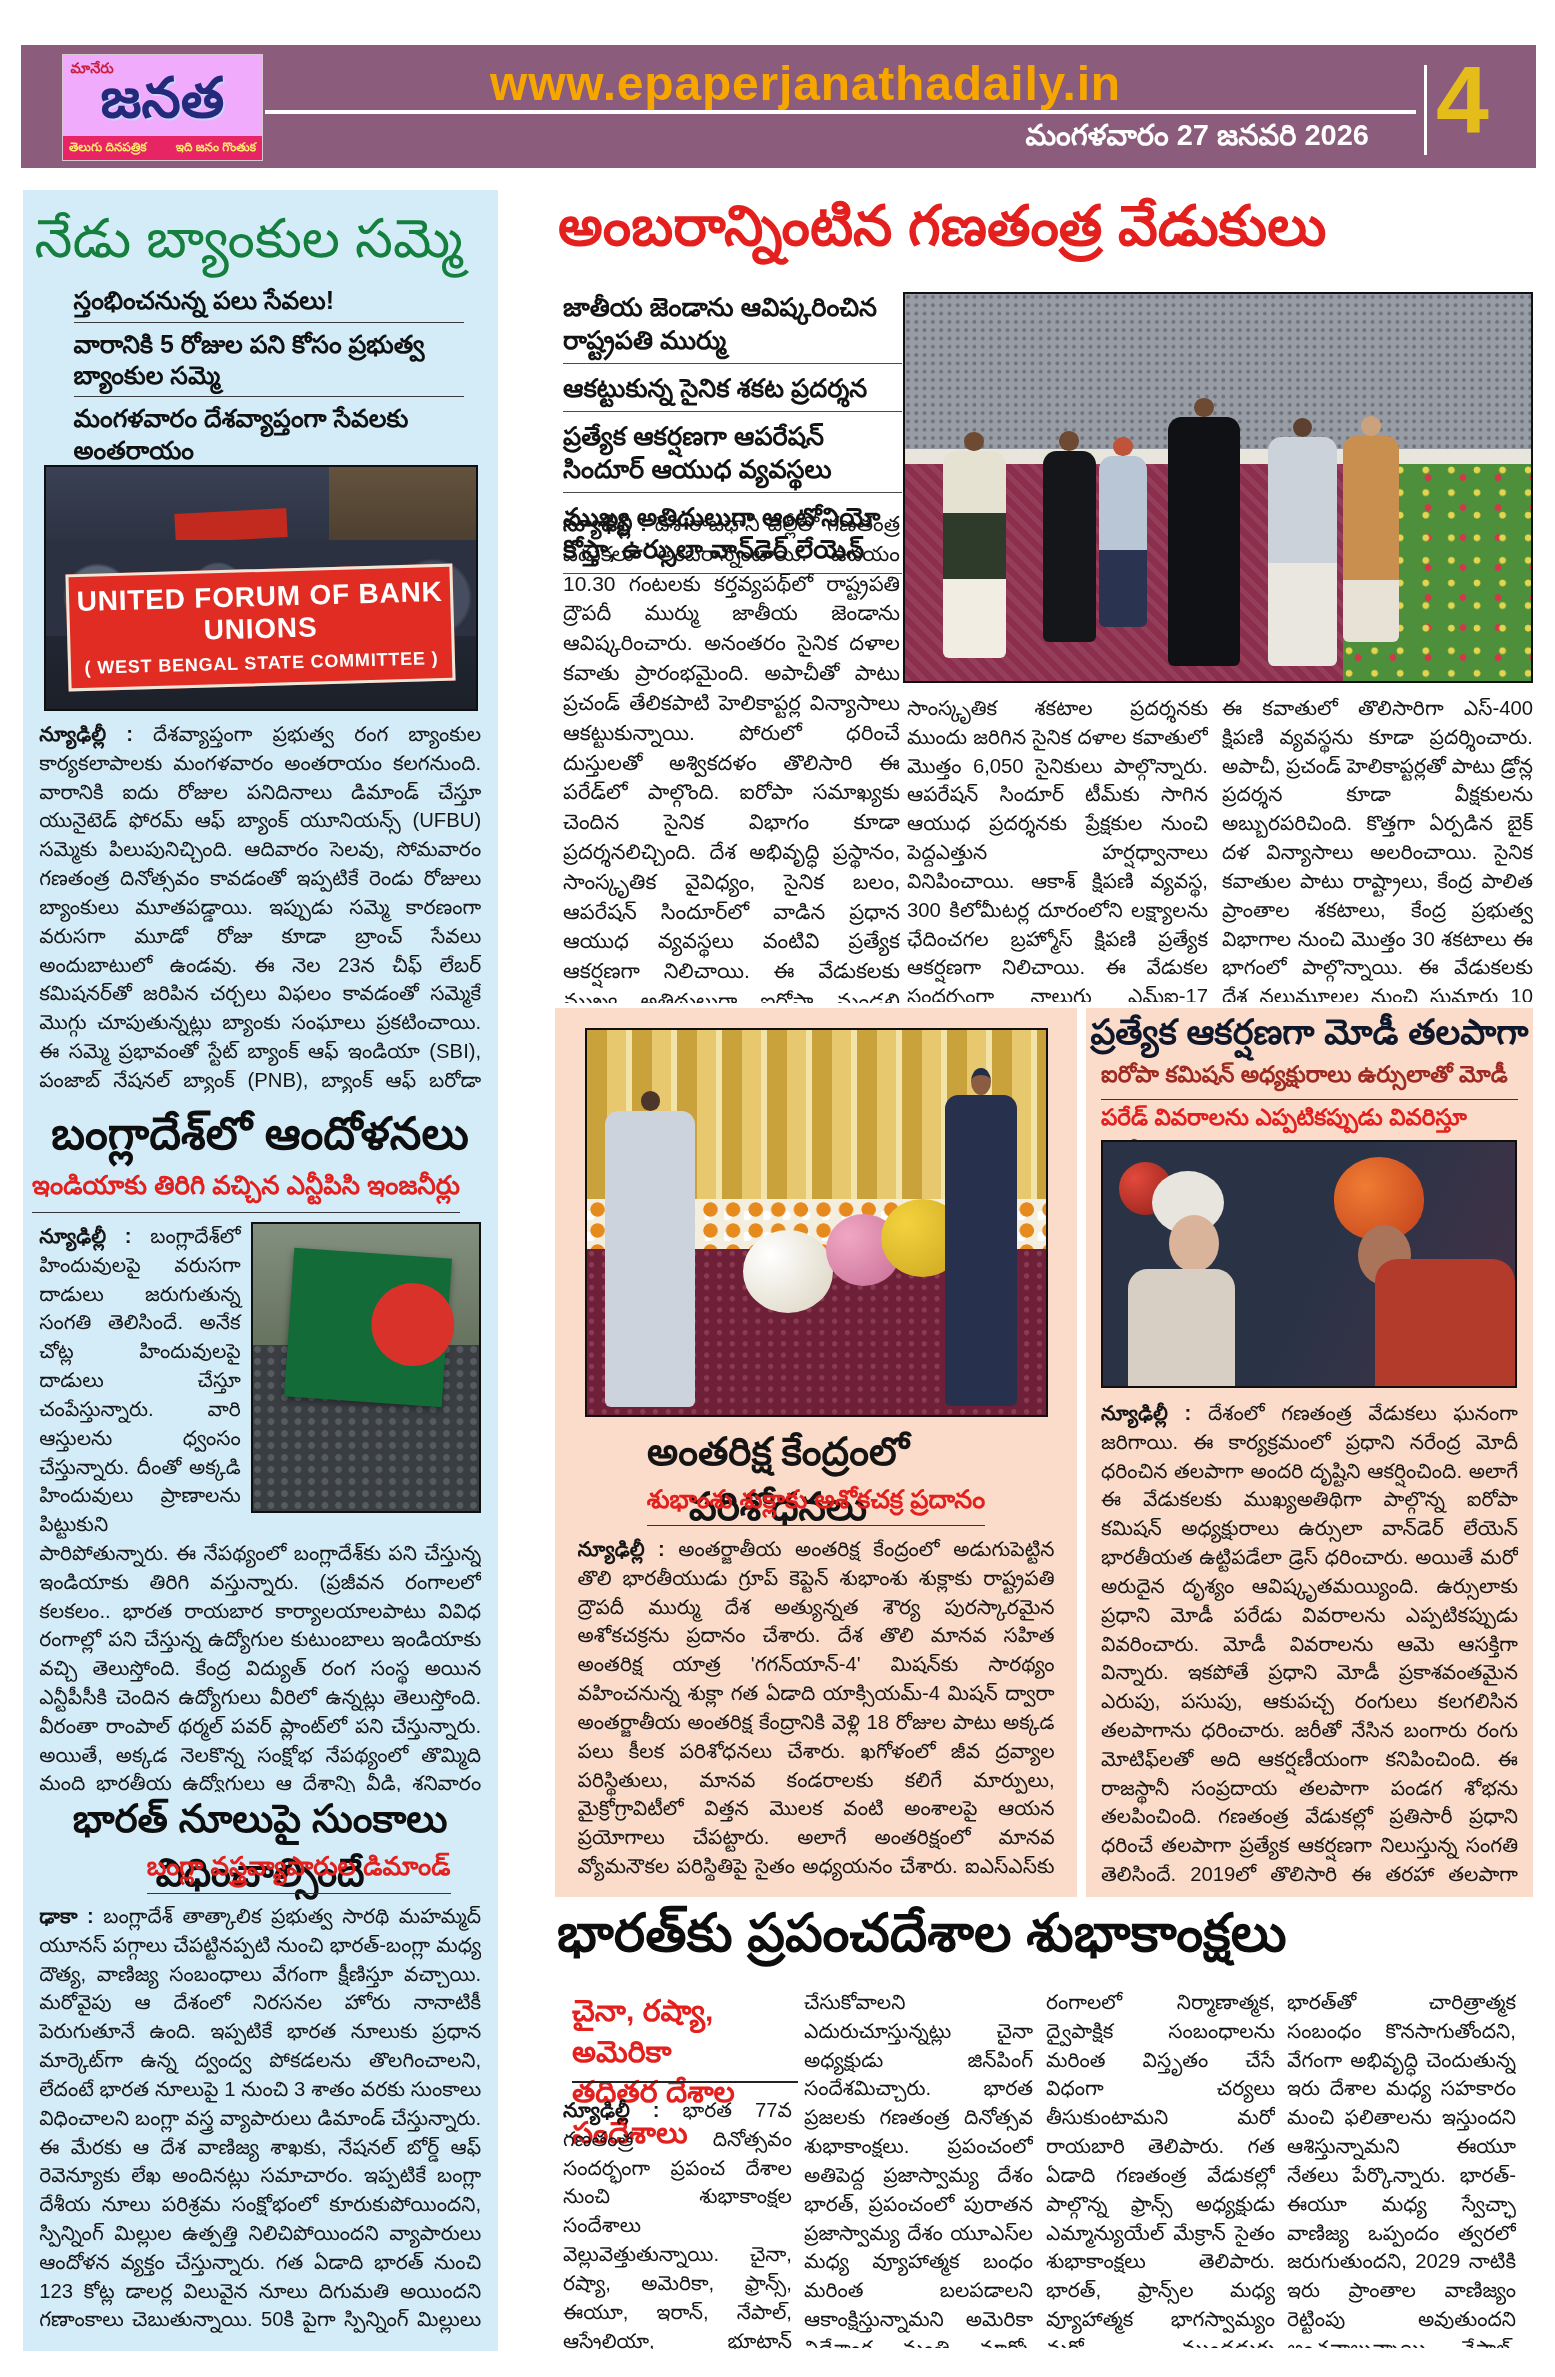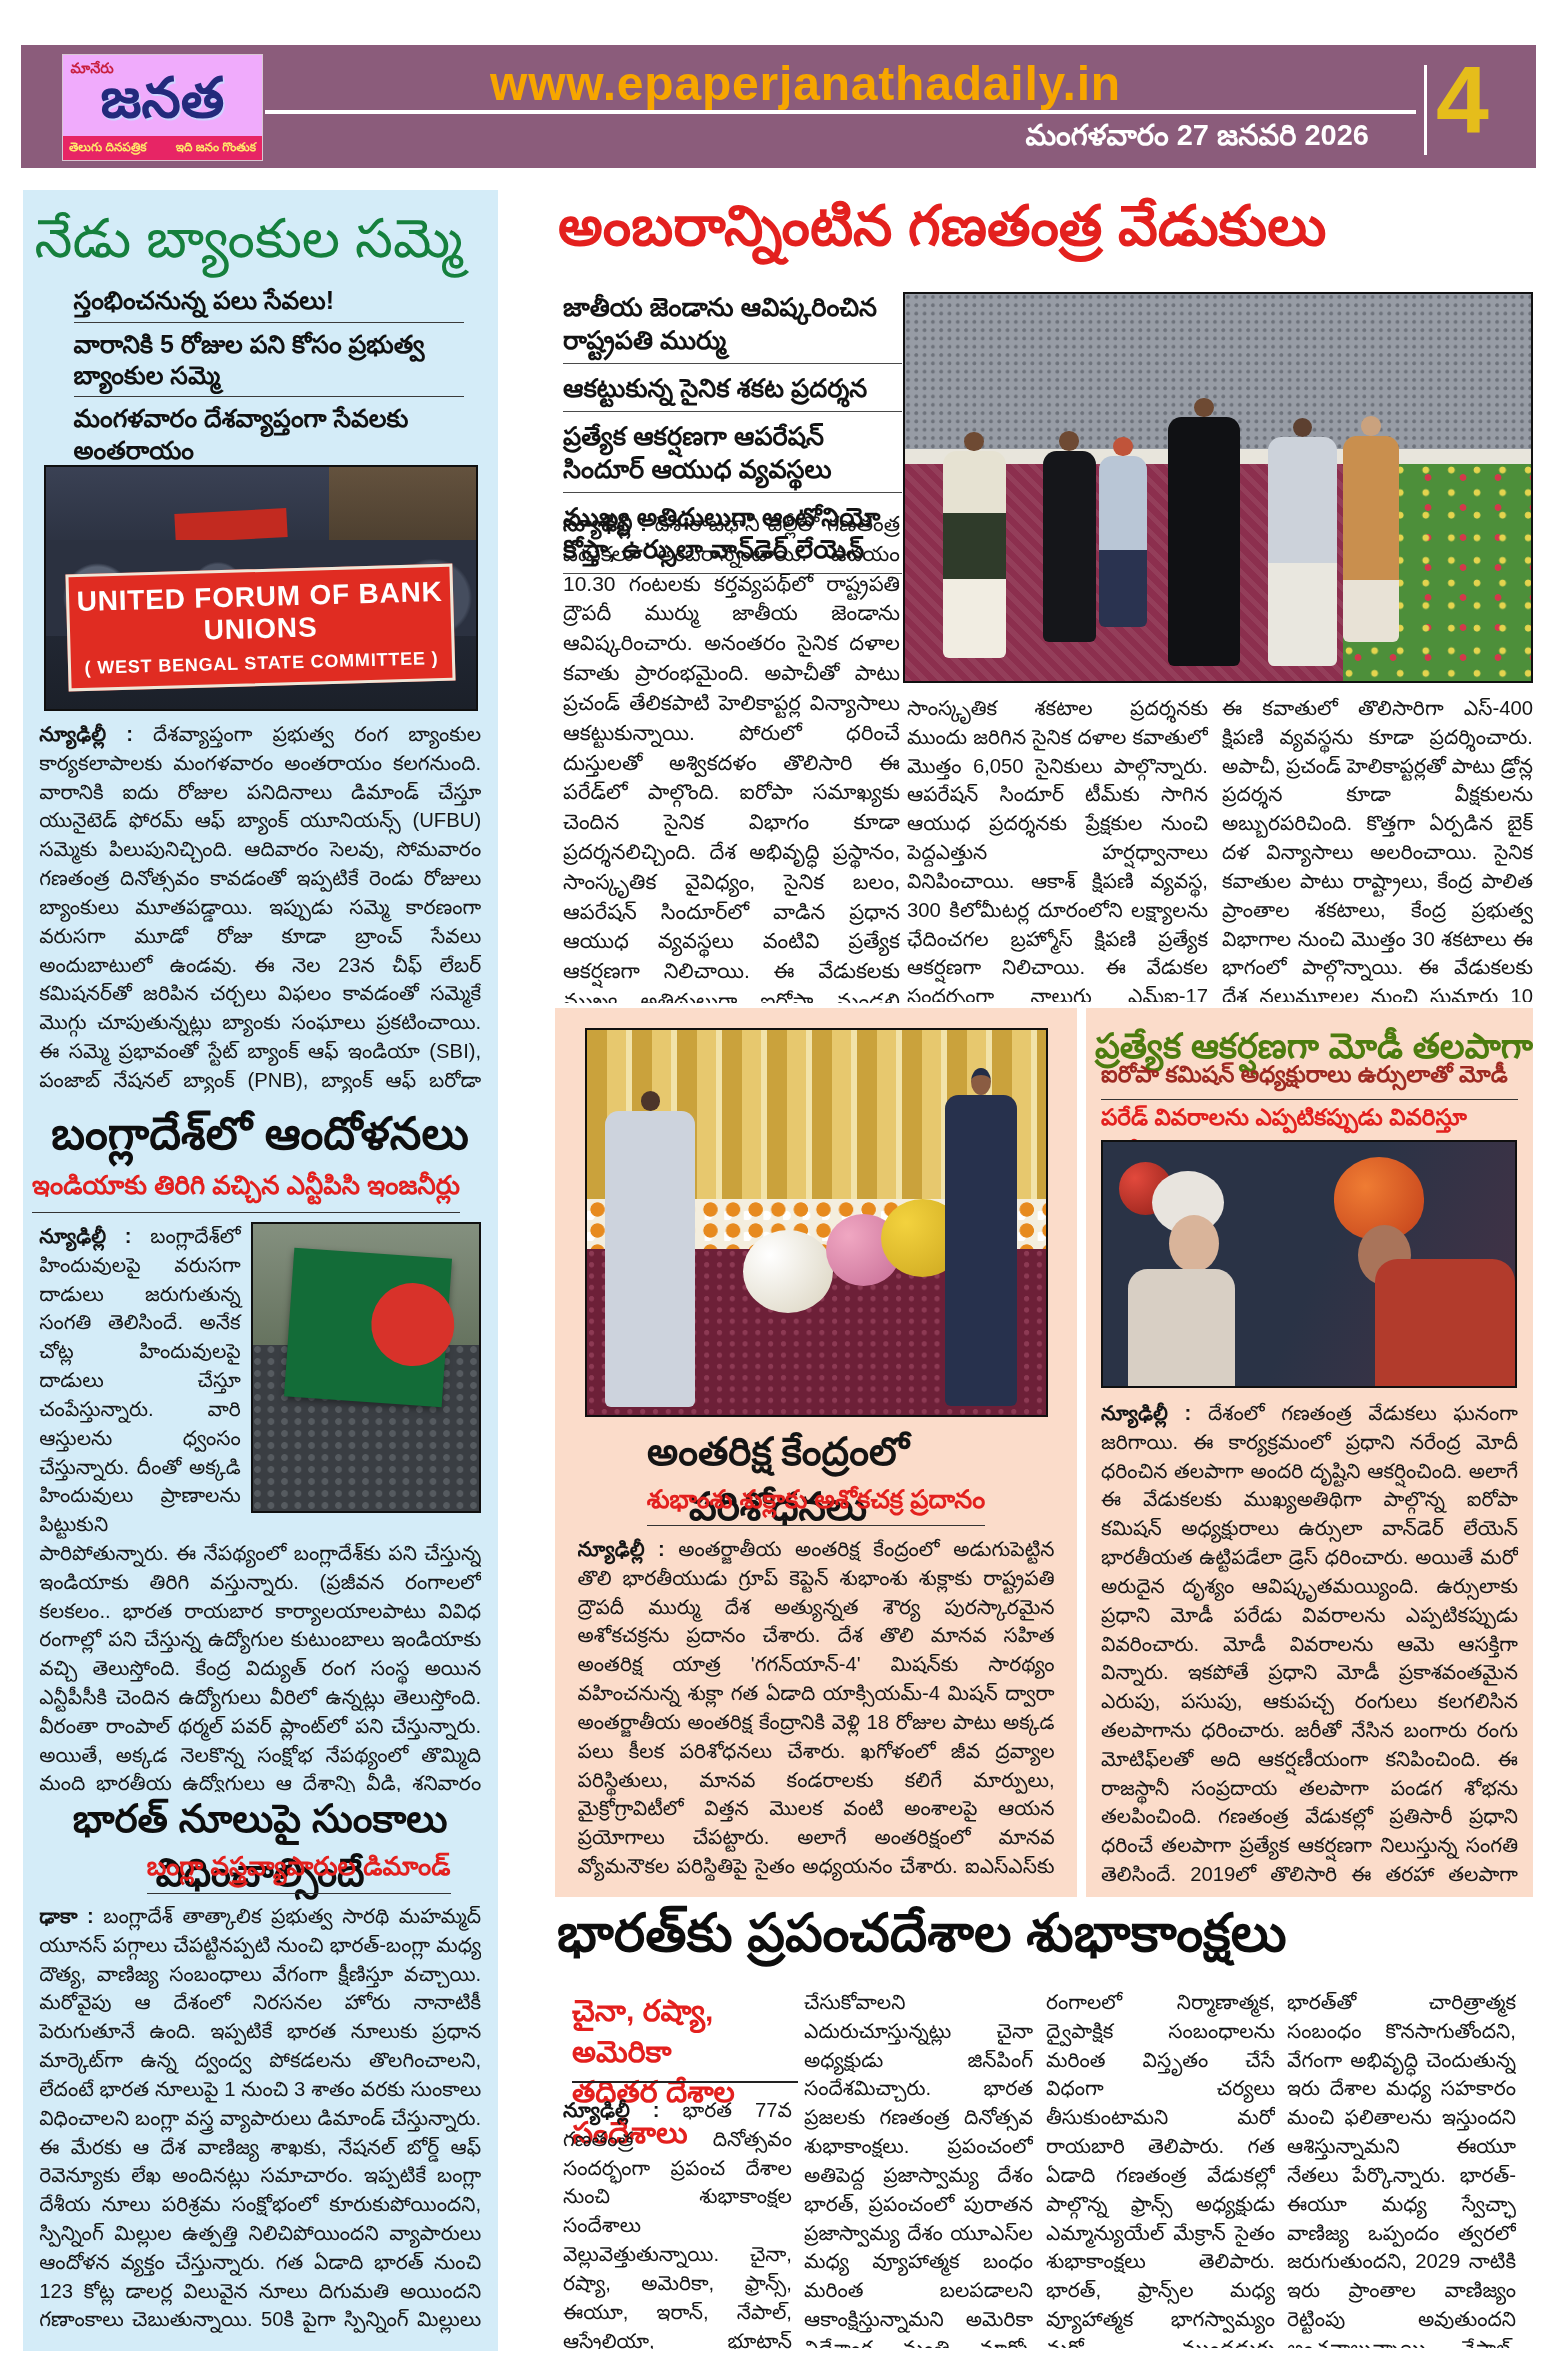--- a/index.html
+++ b/index.html
@@ -56,21 +56,21 @@
   .mcol2{left:907px;top:694px;width:301px;height:308px;}
   .mcol3{left:1222px;top:694px;width:311px;height:308px;}
   
   .space-box{left:555px;top:1008px;width:522px;height:889px;background:#fbdcca;}
   .photo3{left:30px;top:19.6px;width:459px;height:385px;}
   .space-head{left:0;top:421px;width:446px;font-size:39px;font-weight:800;color:#141414;font-family:Liberation Serif, serif;}
   .space-sub{left:0;top:477px;width:522px;font-size:25.6px;font-weight:bold;}
   .space-sub span{display:inline-block;border-bottom:1.5px solid #333;padding-bottom:4.5px;}
   .space-body{left:22.6px;top:527px;width:477px;height:346px;}
   .modi-box{left:1086px;top:1008px;width:447px;height:889px;background:#fbdcca;}
-  .modi-head{left:0;top:18px;width:447px;font-size:35px;font-weight:800;color:#4d7c0f;text-align:right;}
+  .modi-head{left:0;top:4px;width:447px;font-size:35px;font-weight:800;color:#0f172a;}
   .modi-sub1{left:15px;top:53px;width:417px;font-size:23px;font-weight:bold;border-bottom:1.5px solid #333;padding-bottom:6px;}
   .modi-sub2{left:15px;top:96px;width:417px;font-size:23px;font-weight:bold;}
   .photo4{left:15px;top:132px;width:412px;height:244px;}
   .modi-body{left:15px;top:391px;width:417px;height:488px;}
   
   .bot-head{left:557px;top:1905px;width:977px;text-align:left;font-size:53px;font-weight:800;color:#0e0e0e;line-height:1.05;}
   .bot-sub{left:572px;top:1991px;width:248px;font-size:30px;font-weight:bold;color:#e3201e;line-height:1.35;}
   .bot-sub-rule{left:572px;top:2081px;width:226px;height:2.3px;background:#222;}
   .bcol{height:360px;width:229px;}
   .bcol1{left:563px;top:2096px;height:253px;}

